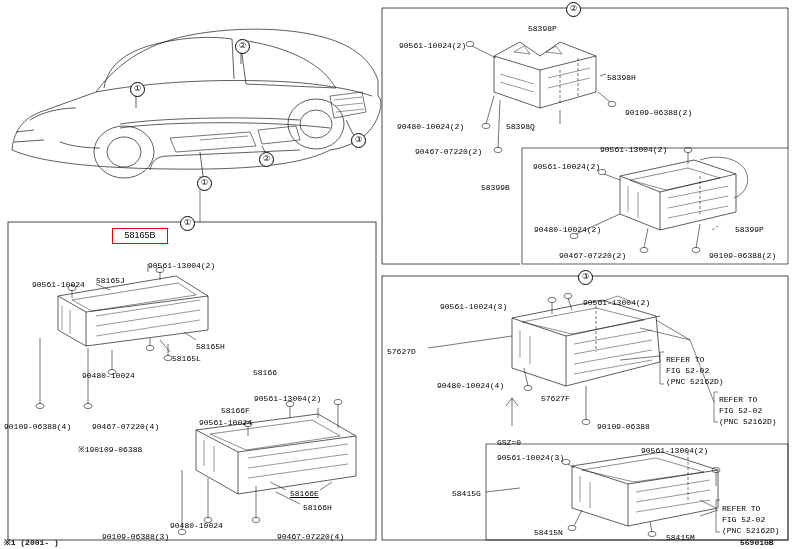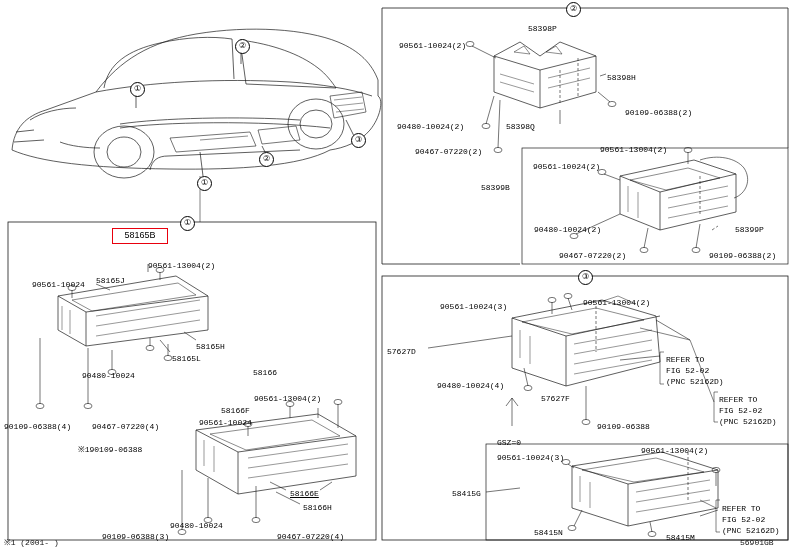--- a/index.html
+++ b/index.html
@@ -7,21 +7,21 @@
        font-family:"Liberation Sans",sans-serif;color:#111;}
   .canvas{position:absolute;left:0;top:0;width:796px;height:549px;}
   svg.layer{position:absolute;left:0;top:0;width:796px;height:549px;pointer-events:none;}
   .lbl{position:absolute;font-size:8.5px;letter-spacing:0px;white-space:nowrap;
        font-family:"Liberation Sans",sans-serif;color:#000;}
   .lbl.mono{font-family:"Liberation Mono",monospace;font-size:8px;}
   .circnum{position:absolute;width:13px;height:13px;border:1px solid #000;border-radius:50%;
            font-size:8px;line-height:12px;text-align:center;background:#fff;color:#000;}
   .hl{position:absolute;border:1.6px solid #e8000d;background:#fff;
       font-size:9px;line-height:12px;text-align:center;color:#000;padding:0 3px;}
-  .corner{position:absolute;font-size:8px;font-family:"Liberation Mono",monospace;}
+  .corner{position:absolute;font-size:8px;font-family:"Liberation Mono",monospace;font-weight:bold;}
 </style>
 </head>
 <body>
 
 <div class="canvas">
 
   <svg class="layer" viewBox="0 0 796 549">
     <g fill="none" stroke="#1a1a1a" stroke-width="0.7">
 
       <g>

